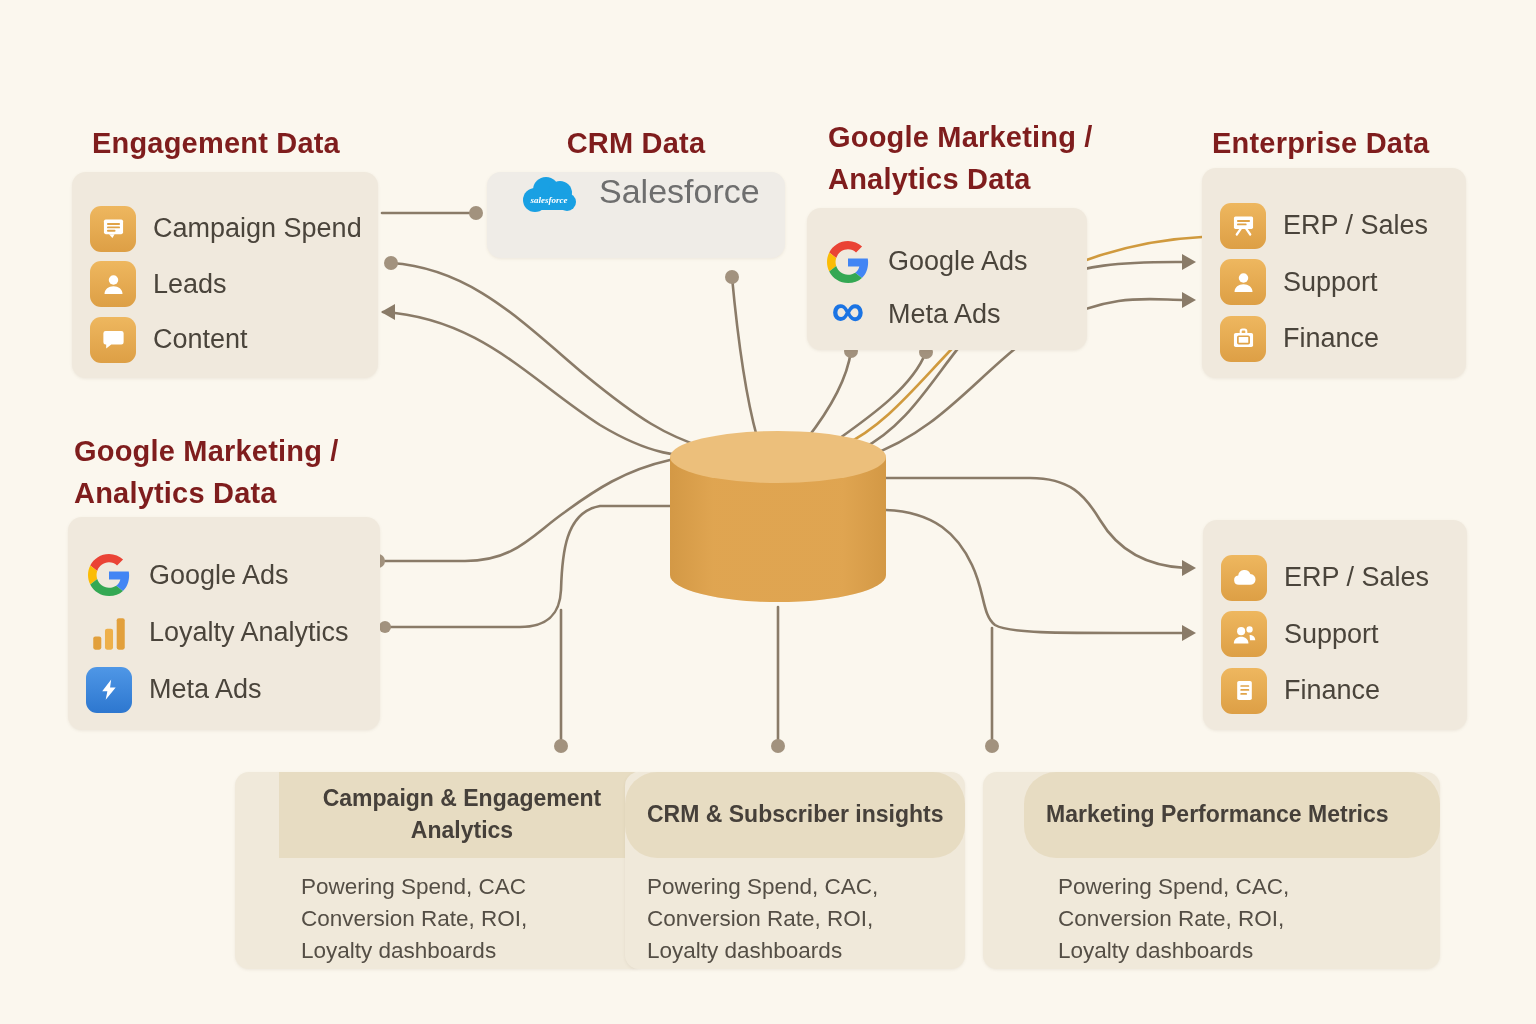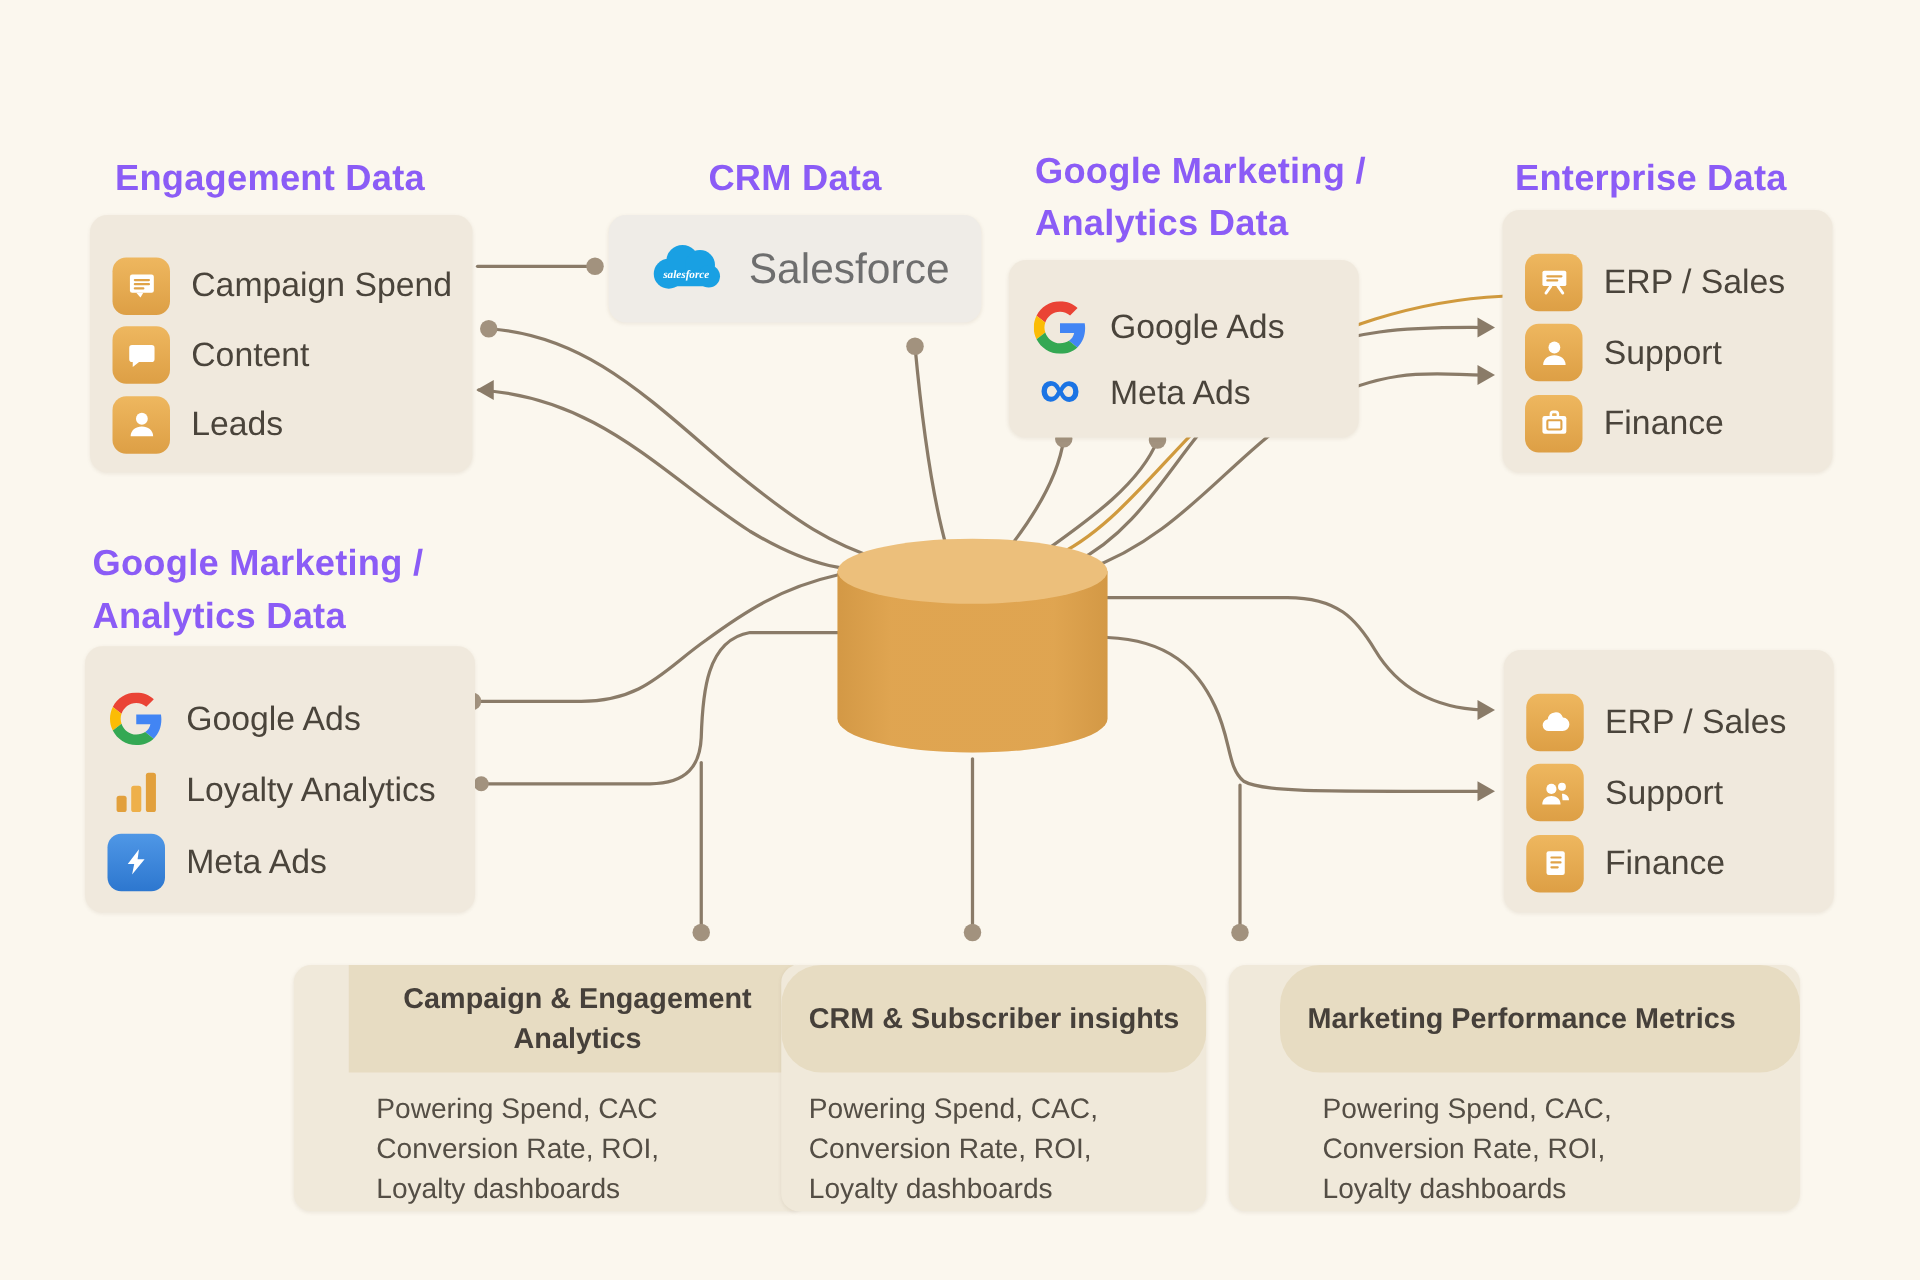--- a/index.html
+++ b/index.html
@@ -1,31 +1,31 @@
 <!DOCTYPE html>
 <html><head>
 <meta charset="utf-8">
 <style>
   html,body{margin:0;padding:0;background:#fbf7ee;}
   .canvas{position:relative;width:1536px;height:1024px;background:#fbf7ee;overflow:hidden;
           font-family:"Liberation Sans", sans-serif;}
   .abs{position:absolute;}
-  .title{position:absolute;font-size:29px;font-weight:700;color:#8b5cf6;letter-spacing:.2px;line-height:42px;}
+  .title{position:absolute;font-size:29px;font-weight:700;color:#7f1d1d;letter-spacing:.2px;line-height:42px;}
   .panel{position:absolute;background:#f0e9dd;border-radius:14px;box-shadow:0 1px 3px rgba(120,100,70,.10);}
   .panel.crm{background:#efece7;}
   .rows{display:flex;flex-direction:column;justify-content:space-evenly;height:100%;
         padding:24px 10px 6px 18px;box-sizing:border-box;}
   .row{display:flex;align-items:center;gap:17px;}
   .row-label{font-size:27px;color:#4a443b;white-space:nowrap;}
   .tile{width:46px;height:46px;border-radius:11px;background:linear-gradient(180deg,#eeb75f,#dd9f45);
         display:flex;align-items:center;justify-content:center;flex:0 0 auto;}
   .tile.blue{background:linear-gradient(180deg,#4f97e6,#2d77cf);}
   .brand{width:46px;height:46px;display:flex;align-items:center;justify-content:center;flex:0 0 auto;}
   .infinity{font-size:46px;font-weight:700;color:#1b74e4;line-height:40px;margin-top:-8px;}
-  .crm-row{display:flex;align-items:center;gap:16px;height:100%;padding-left:28px;box-sizing:border-box;}
+  .crm-row{display:flex;align-items:flex-start;gap:16px;height:100%;padding-left:28px;box-sizing:border-box;}
   .sf-label{font-size:34px;color:#6e6e6e;}
   .lake-label{position:absolute;left:670px;top:487px;width:216px;text-align:center;color:#fcf6ea;
               font-size:37px;line-height:46px;font-weight:600;letter-spacing:.5px;}
   .output{position:absolute;border-radius:14px;overflow:hidden;background:#f0e9da;
           box-shadow:0 1px 3px rgba(120,100,70,.10);}
   .output-header{background:#e7dcc2;height:86px;display:flex;align-items:center;padding:0 22px;
                  font-size:23px;font-weight:700;color:#46403a;line-height:1.38;}
   .output-header.center{justify-content:center;text-align:center;}
   .output-header.nowrap{white-space:nowrap;border-radius:32px;}
   .output-body{padding:13px 22px;font-size:22.5px;color:#544e45;line-height:1.42;}
@@ -114,33 +114,33 @@
               <line x1="7" y1="11" x2="17" y2="11" stroke="#e0a348" stroke-width="1.6" stroke-linecap="round"></line>
               <line x1="7" y1="14" x2="13" y2="14" stroke="#e0a348" stroke-width="1.6" stroke-linecap="round"></line>
               <path d="M8 17 l3 3.5 2-3.5z" fill="#fff"></path>
             </svg>
         </span>
         <span class="row-label">Campaign Spend</span>
       </div>
       <div class="row">
         <span class="tile">
           <svg width="27" height="27" viewBox="0 0 24 24">
-              <path d="M5 4.5h14a2 2 0 0 1 2 2v8a2 2 0 0 1-2 2h-9l-4.5 3.5v-3.5H5a2 2 0 0 1-2-2v-8a2 2 0 0 1 2-2z" fill="#fff"></path>
-            </svg>
-        </span>
-        <span class="row-label">Content</span>
-      </div>
-      <div class="row">
-        <span class="tile">
-          <svg width="27" height="27" viewBox="0 0 24 24">
               <circle cx="12" cy="8" r="4.2" fill="#fff"></circle>
               <path d="M4 20.5c0-4.5 3.7-7 8-7s8 2.5 8 7z" fill="#fff"></path>
             </svg>
         </span>
         <span class="row-label">Leads</span>
+      </div>
+      <div class="row">
+        <span class="tile">
+          <svg width="27" height="27" viewBox="0 0 24 24">
+              <path d="M5 4.5h14a2 2 0 0 1 2 2v8a2 2 0 0 1-2 2h-9l-4.5 3.5v-3.5H5a2 2 0 0 1-2-2v-8a2 2 0 0 1 2-2z" fill="#fff"></path>
+            </svg>
+        </span>
+        <span class="row-label">Content</span>
       </div>
     </div>
   </div>
 
   <div class="panel crm" style="left:487px;top:172px;width:298px;height:86px;">
     <div class="crm-row">
       <span>
         <svg width="68" height="48" viewBox="0 0 68 48">
           <circle cx="20" cy="28" r="12" fill="#19a0e3"></circle>
             <circle cx="31" cy="18" r="13" fill="#19a0e3"></circle>

